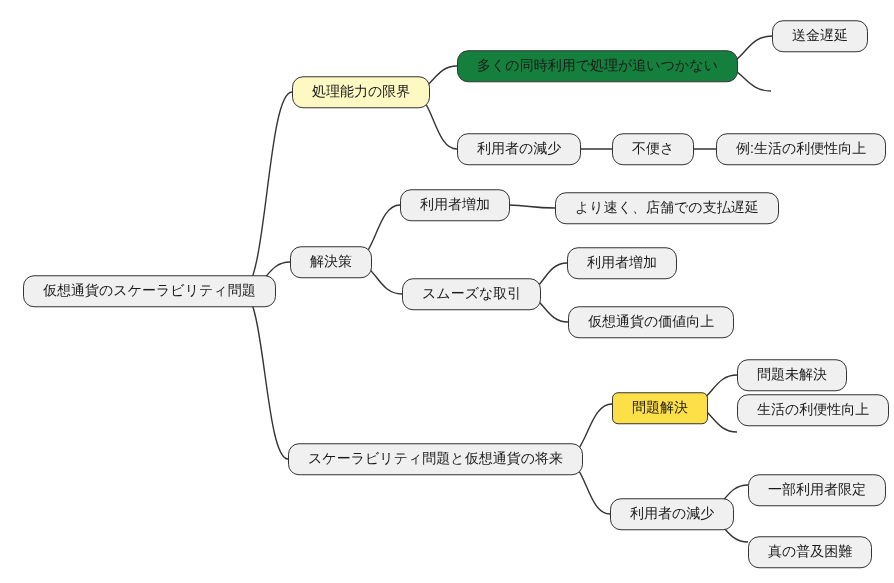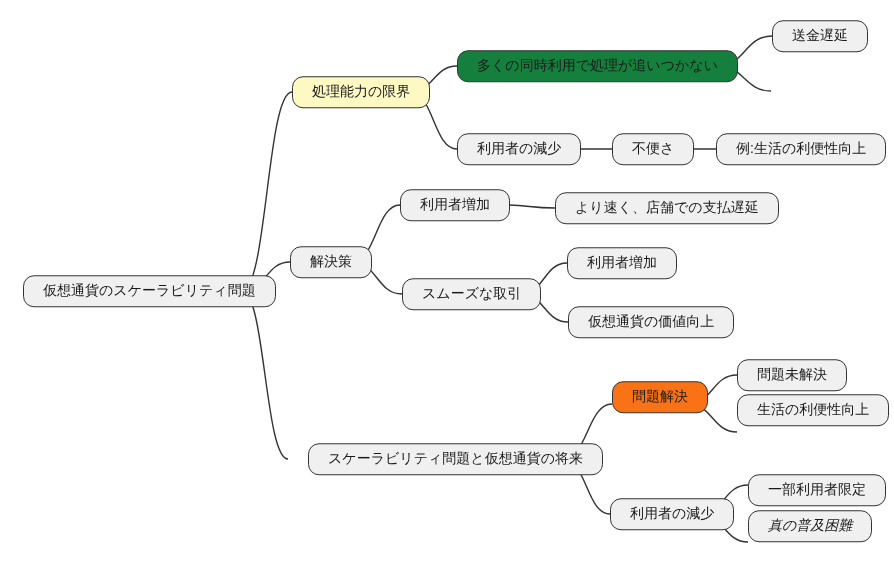--- a/index.html
+++ b/index.html
@@ -74,20 +74,20 @@
   <div class="node" id="n-inconvenience" style="left: 612px; top: 149px; background: rgb(240, 240, 240); border-color: rgb(51, 51, 51);">不便さ</div>
   <div class="node" id="n-store_example" style="left: 716px; top: 149px; background: rgb(240, 240, 240); border-color: rgb(51, 51, 51);">例:生活の利便性向上</div>
 
   <div class="node" id="n-solutions" style="left: 290px; top: 262px; background: rgb(240, 240, 240); border-color: rgb(51, 51, 51);">解決策</div>
   <div class="node" id="n-new_tech" style="left: 400px; top: 205px; background: rgb(240, 240, 240); border-color: rgb(51, 51, 51);">利用者増加</div>
   <div class="node" id="n-faster_tx" style="left: 555px; top: 208px; background: rgb(240, 240, 240); border-color: rgb(51, 51, 51);">より速く、店舗での支払遅延</div>
   <div class="node" id="n-smooth_tx" style="left: 402px; top: 294px; background: rgb(240, 240, 240); border-color: rgb(51, 51, 51);">スムーズな取引</div>
   <div class="node" id="n-user_increase" style="left: 567px; top: 263px; background: rgb(240, 240, 240); border-color: rgb(51, 51, 51);">利用者増加</div>
   <div class="node" id="n-value_up" style="left: 568px; top: 322px; background: rgb(240, 240, 240); border-color: rgb(51, 51, 51);">仮想通貨の価値向上</div>
 
-  <div class="node" id="n-future" style="left: 288px; top: 459px; background: rgb(240, 240, 240); border-color: rgb(51, 51, 51); margin-left: 20px;">スケーラビリティ問題と仮想通貨の将来</div>
-  <div class="node" id="n-solved" style="left: 612px; top: 397px; background: #f97316; border-color: rgb(51, 51, 51);">問題解決</div>
+  <div class="node" id="n-future" style="left: 288px; top: 459px; background: rgb(240, 240, 240); border-color: rgb(51, 51, 51);">スケーラビリティ問題と仮想通貨の将来</div>
+  <div class="node" id="n-solved" style="left: 612px; top: 408px; background: #fde047; border-color: rgb(51, 51, 51); border-radius: 6px;">問題解決</div>
   <div class="node" id="n-global_adoption" style="left: 737px; top: 375px; background: rgb(240, 240, 240); border-color: rgb(51, 51, 51);">問題未解決</div>
   <div class="node" id="n-life_convenience" style="left: 737px; top: 410px; background: rgb(240, 240, 240); border-color: rgb(51, 51, 51);">生活の利便性向上</div>
   <div class="node" id="n-unsolved" style="left: 610px; top: 514px; background: rgb(240, 240, 240); border-color: rgb(51, 51, 51);">利用者の減少</div>
   <div class="node" id="n-limited_users" style="left: 748px; top: 490px; background: rgb(240, 240, 240); border-color: rgb(51, 51, 51);">一部利用者限定</div>
-  <div class="node" id="n-adoption_difficult" style="left: 748px; top: 526px; background: rgb(240, 240, 240); border-color: rgb(51, 51, 51); font-style: italic;">真の普及困難</div>
+  <div class="node" id="n-adoption_difficult" style="left: 748px; top: 552px; background: rgb(240, 240, 240); border-color: rgb(51, 51, 51);">真の普及困難</div>
 </div>
 
 </body></html>

